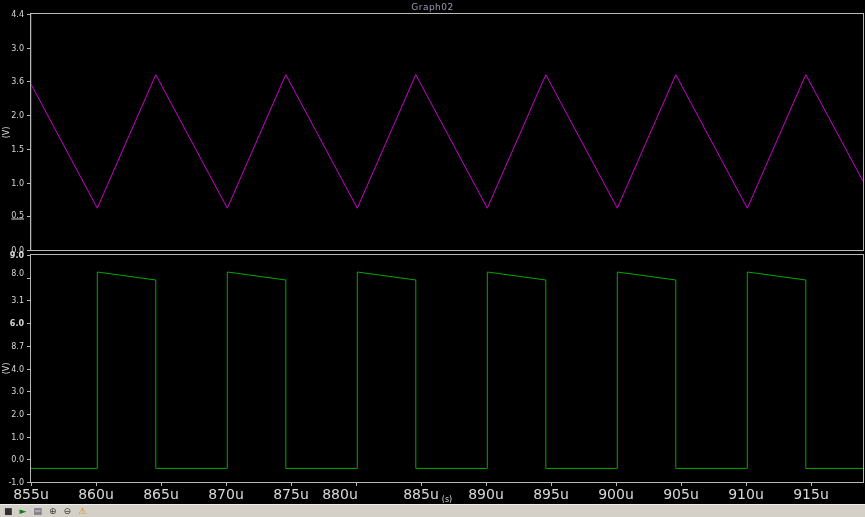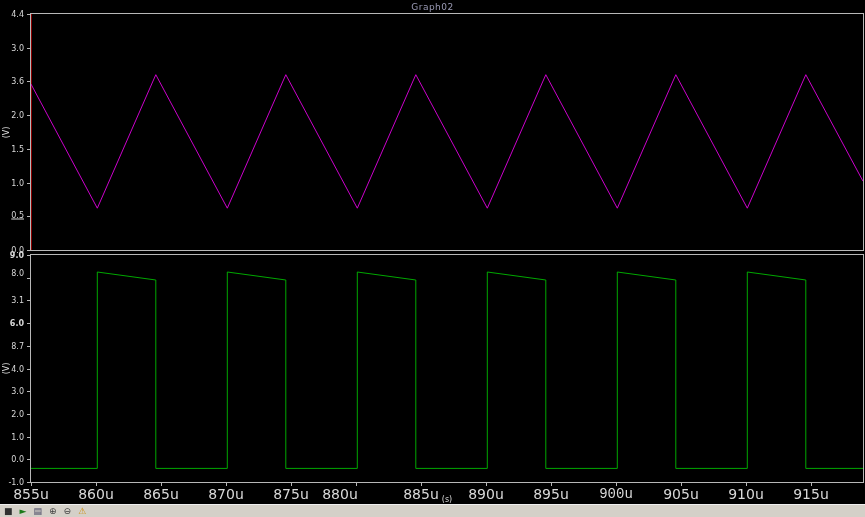--- a/index.html
+++ b/index.html
@@ -100,21 +100,21 @@
   <div class="xticks">
       <div class="xtick" style="left: 31px;">855u</div>
       <div class="xtick" style="left: 96px;">860u</div>
       <div class="xtick" style="left: 161px;">865u</div>
       <div class="xtick" style="left: 226px;">870u</div>
       <div class="xtick" style="left: 291px;">875u</div>
       <div class="xtick" style="left: 340px;">880u</div>
       <div class="xtick" style="left: 421px;">885u</div>
       <div class="xtick" style="left: 486px;">890u</div>
       <div class="xtick" style="left: 551px;">895u</div>
-      <div class="xtick" style="left: 616px; font-family: Liberation Mono, monospace;">900u</div>
+      <div class="xtick" style="left: 616px;">900u</div>
       <div class="xtick" style="left: 681px;">905u</div>
       <div class="xtick" style="left: 746px;">910u</div>
       <div class="xtick" style="left: 811px;">915u</div>
     </div>
   <div class="xlabel">(s)</div>
 
   <div class="taskbar">
       <span class="tb-icon" style="color: rgb(48, 48, 48);">■</span>
       <span class="tb-icon" style="color: rgb(26, 122, 26);">►</span>
       <span class="tb-icon" style="color: rgb(64, 64, 96);">▤</span>

